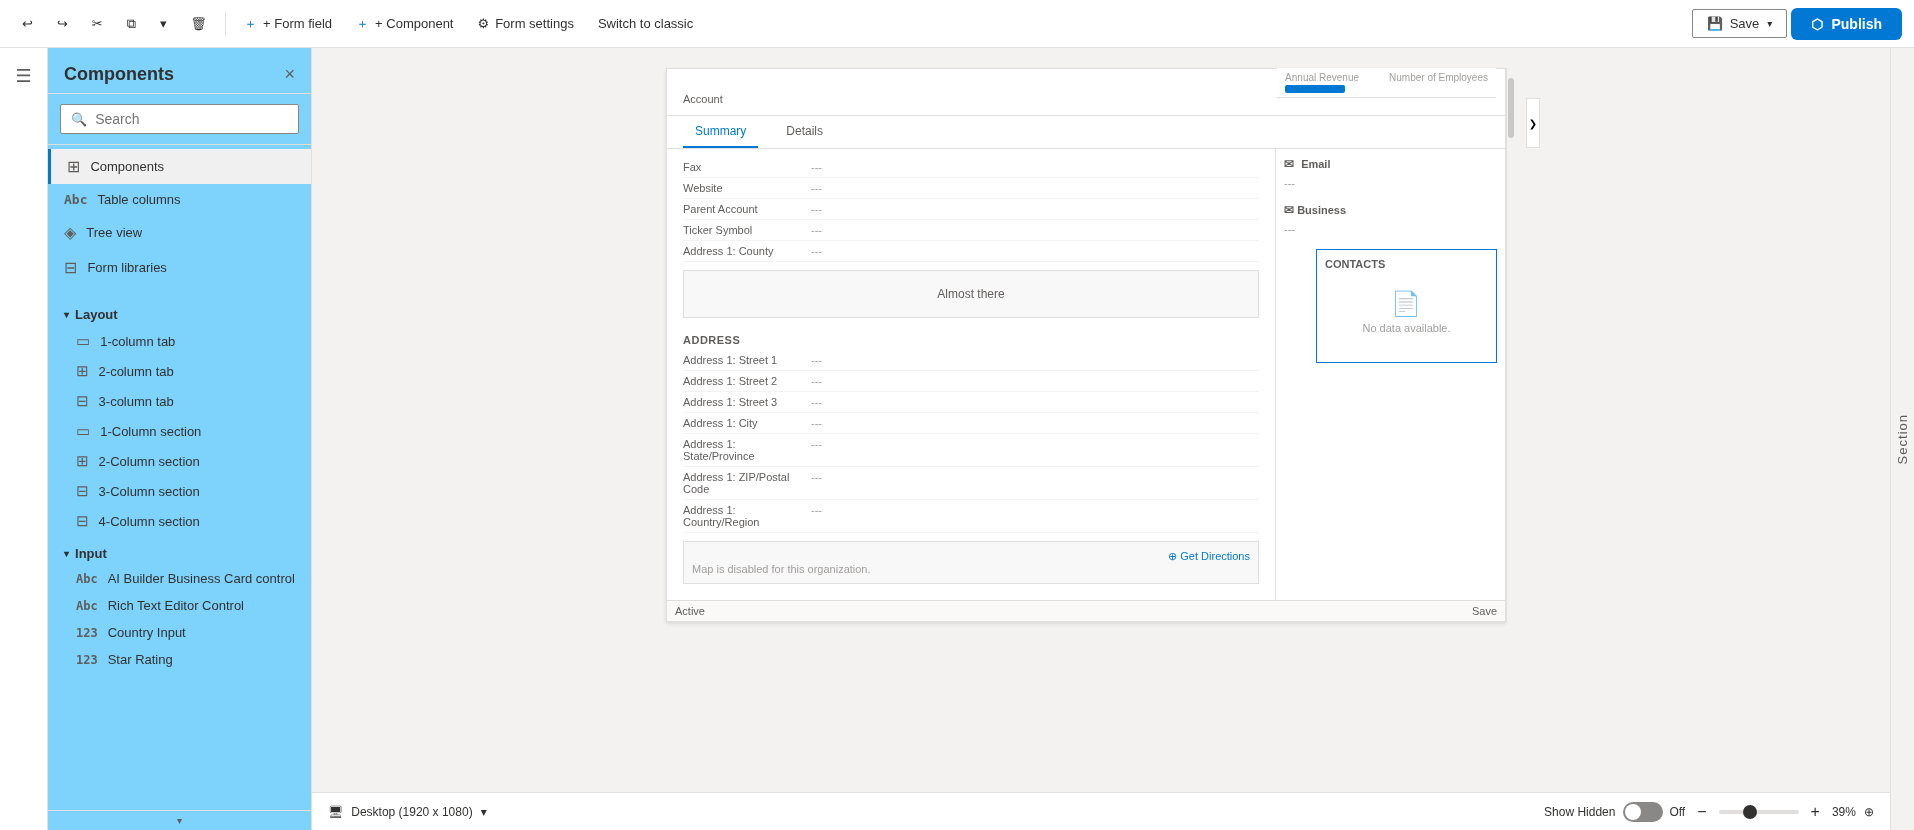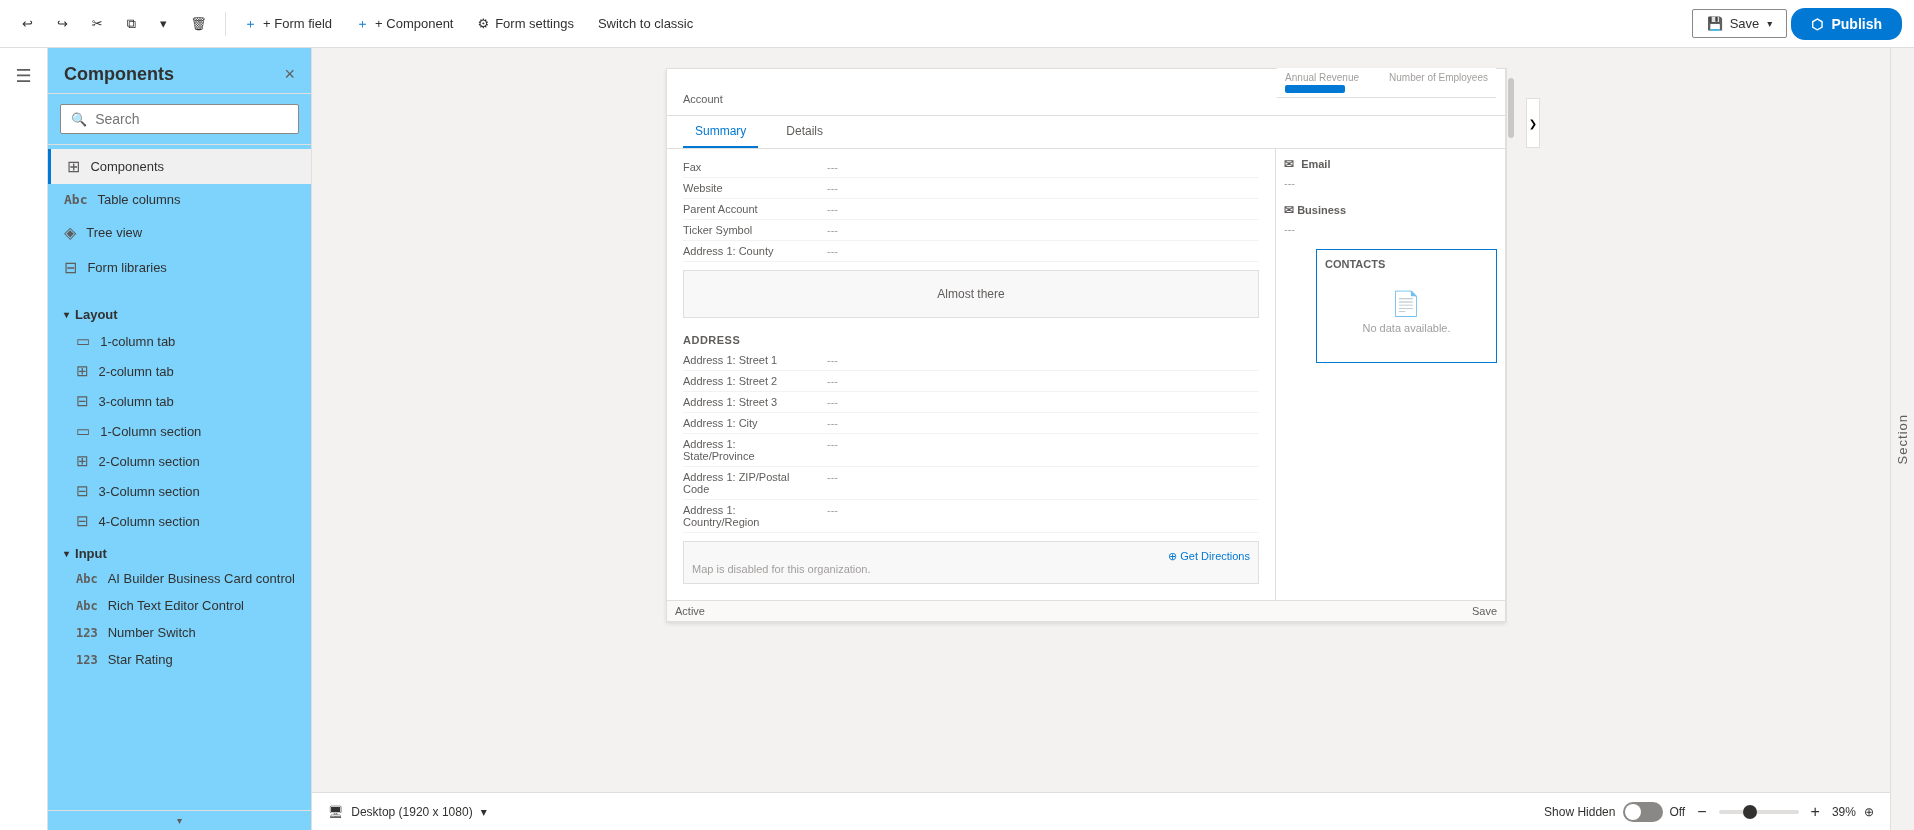--- a/index.html
+++ b/index.html
@@ -14,21 +14,21 @@
     .toolbar-btn {
       display: flex; align-items: center; gap: 6px;
       padding: 6px 10px; border: none; background: transparent;
       cursor: pointer; font-size: 13px; color: #323130;
       border-radius: 2px;
     }
     .toolbar-divider { width: 1px; height: 24px; background: #e1dfdd; margin: 0 4px; }
     .toolbar-right { margin-left: auto; display: flex; align-items: center; gap: 4px; }
     .btn-publish {
       background: #0078d4; color: #fff; border: none; padding: 8px 20px;
-      border-radius: 14px; cursor: pointer; font-size: 14px; font-weight: 600;
+      border-radius: 6px; cursor: pointer; font-size: 14px; font-weight: 600;
     }
     .btn-save {
       background: #fff; color: #323130; border: 1px solid #8a8886;
       padding: 6px 14px; border-radius: 2px; cursor: pointer; font-size: 13px;
       display: flex; align-items: center; gap: 6px;
     }
     .btn-switch {
       background: transparent; border: none; color: #323130;
       padding: 6px 10px; cursor: pointer; font-size: 13px;
     }
@@ -124,21 +124,21 @@
       padding: 8px 12px; font-size: 12px; cursor: pointer;
       color: #605e5c; border-bottom: 2px solid transparent;
     }
     .form-tab.active { color: #0078d4; border-bottom: 2px solid #0078d4; }
     .form-body { display: flex; gap: 0; }
     .form-main { flex: 1; padding: 8px 16px; }
     .form-side {
       width: 230px; border-left: 1px solid #e1dfdd; padding: 8px;
     }
     .form-row {
-      display: flex; align-items: flex-start; gap: 24px;
+      display: flex; align-items: flex-start; gap: 8px;
       padding: 4px 0; border-bottom: 1px solid #f3f2f1;
     }
     .form-label { width: 120px; font-size: 11px; color: #605e5c; flex-shrink: 0; }
     .form-value { font-size: 11px; color: #a19f9d; }
 
     .section-title {
       font-size: 11px; font-weight: 700; color: #605e5c;
       padding: 8px 0 4px; text-transform: uppercase; letter-spacing: 0.5px;
     }
     .almost-there {
@@ -353,21 +353,21 @@
       <div class="component-item">
         <span class="component-icon" style="font-size:12px; font-weight:600; font-family:monospace">Abc</span>
         <span>AI Builder Business Card control</span>
       </div>
       <div class="component-item">
         <span class="component-icon" style="font-size:12px; font-weight:600; font-family:monospace">Abc</span>
         <span>Rich Text Editor Control</span>
       </div>
       <div class="component-item">
         <span class="component-icon" style="font-size:12px; font-weight:600; font-family:monospace">123</span>
-        <span>Number Switch</span>
+        <span>Country Input</span>
       </div>
       <div class="component-item">
         <span class="component-icon" style="font-size:12px; font-weight:600; font-family:monospace">123</span>
         <span>Star Rating</span>
       </div>
 
       <div style="height: 20px;"></div>
     </div>
 
     <div style="display:flex; justify-content:center; padding: 4px 0; border-top:1px solid #e1dfdd;">

